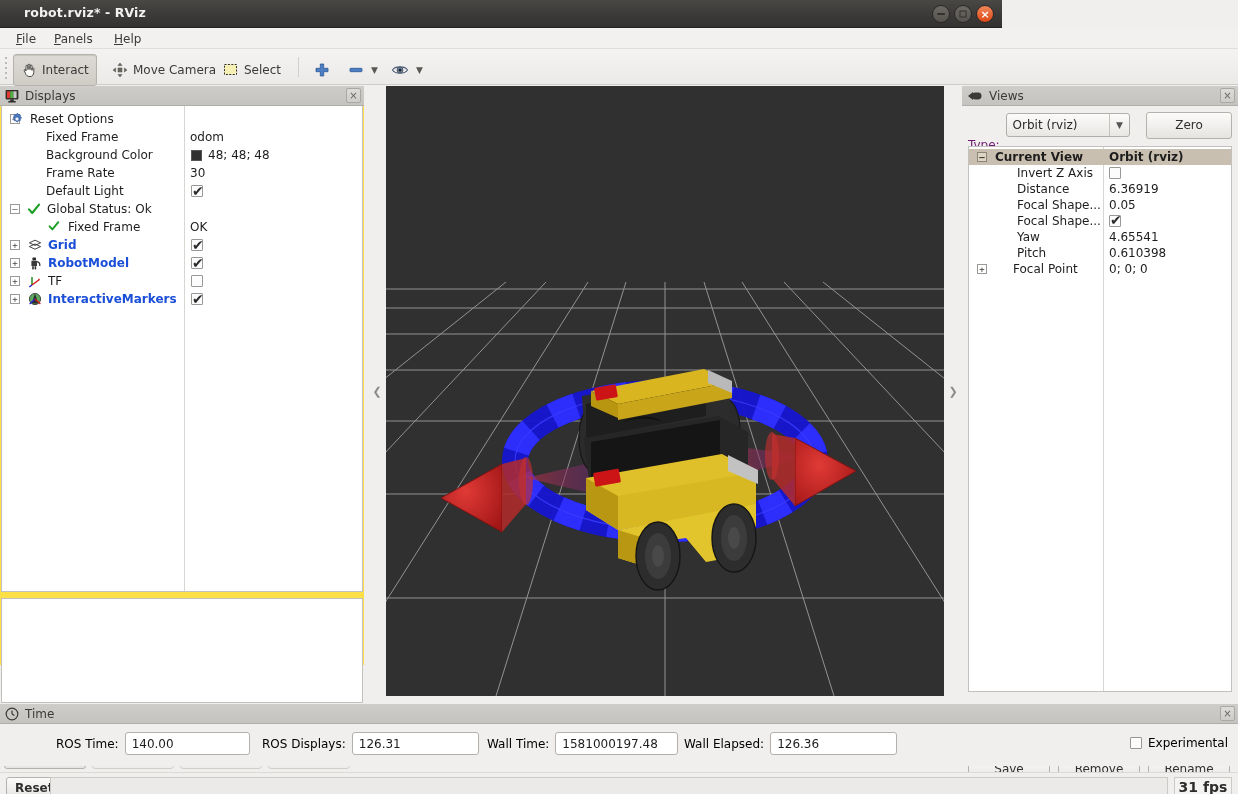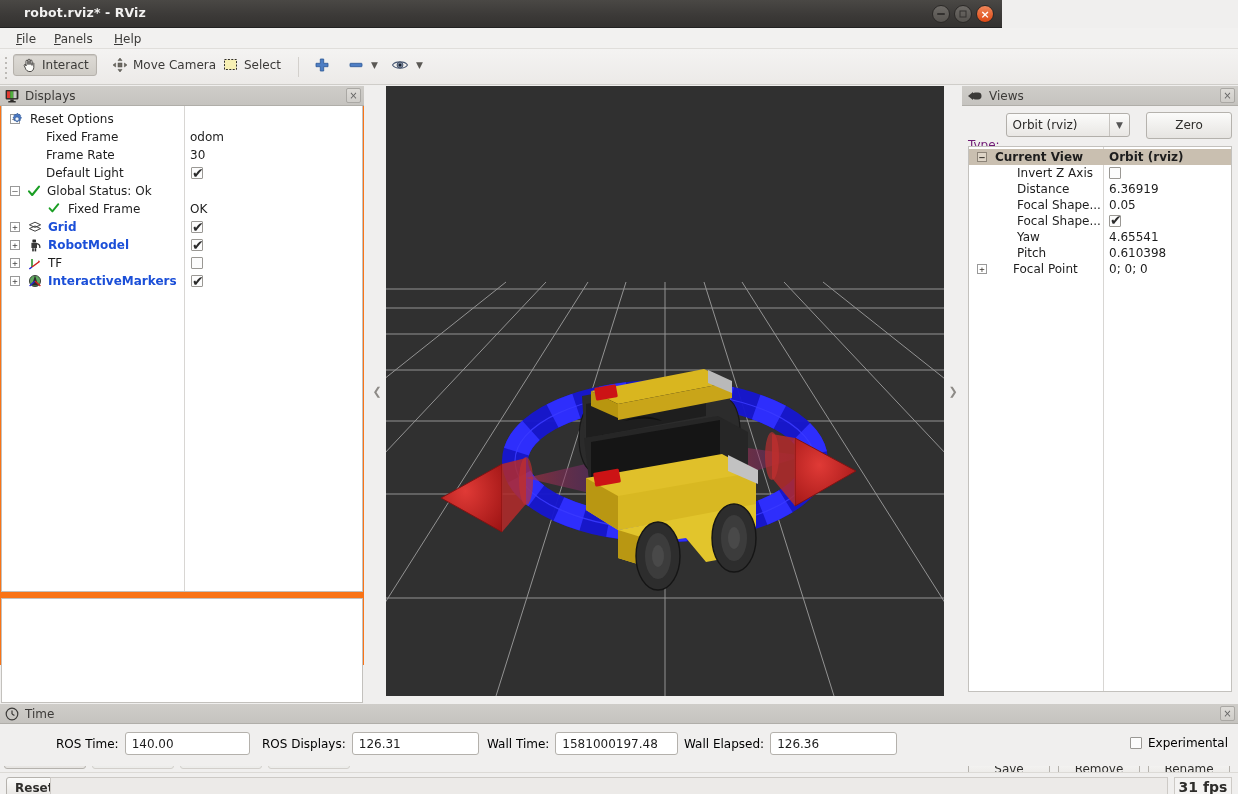--- a/index.html
+++ b/index.html
@@ -47,21 +47,21 @@
 
   
   .toolbar {
     position: absolute; left: 0; top: 49px; width: 1238px; height: 36px;
     background: linear-gradient(to bottom,#f4f3f2,#eceae8);
     border-bottom: 1px solid #cfcdc9;
   }
   .grip { position:absolute; left: 5px; top: 8px; width: 4px; height: 20px; }
   .grip i { display:block; width:2px; height:2px; background:#bdbab6; margin-bottom:3px; }
   .tbtn {
-    position: absolute; top: 5px; height: 22px;
+    position: absolute; top: 5px; height: 32px;
     display: flex; align-items: center; gap: 5px;
     padding: 0 7px; font-size: 12px; color: #3b3a38;
     border: 1px solid transparent; border-radius: 3px;
   }
   .tbtn.active {
     background: linear-gradient(to bottom,#dedbd6,#cfccc6);
     border: 1px solid #b6b2ac;
     box-shadow: inset 0 1px 1px rgba(0,0,0,.10);
   }
   .tsep { position:absolute; top: 8px; width:1px; height:20px; background:#d3d0cc; }
@@ -76,21 +76,21 @@
   .panel-x {
     position: absolute; right: 3px; top: 2px; width: 15px; height: 15px;
     border: 1px solid #aaa8a4; background: linear-gradient(to bottom,#dedcd8,#cfcdc9);
     color: #666; font-size: 10px; line-height: 13px; text-align: center;
     border-radius: 2px;
   }
 
   
   .displays {
     position: absolute; left: 0; top: 86px; width: 364px; height: 579px;
-    background: #f97316;
+    background: #fde047;
   }
   .disp-tree {
     position: absolute; left: 1px; top: 20px; width: 362px; height: 486px;
     background: #fff; border: 1px solid #c3c1bd; border-top: none; overflow: hidden;
   }
   .colsplit { position: absolute; left: 182px; top: 0; width: 1px; height: 100%;
               background: #d8d6d3; }
   .row { position: relative; height: 18px; font-size: 12px; color: #1d1d1d;
          line-height: 18px; white-space: nowrap; }
   .row .exp {
@@ -330,20 +330,25 @@
               <svg width="14" height="14" viewBox="0 0 14 14">
                 <path d="M7 1.4 l1 .2 .5 1.2 1.2-.4 .9 .9 -.5 1.2 1.1 .6 .1 1.2 -1.2 .6 .4 1.2 -.9 .9 -1.2-.4 -.6 1.2 -1.2 0 -.6-1.2 -1.2 .4 -.9-.9 .5-1.2 -1.1-.6 -.1-1.2 1.2-.6 -.4-1.2 .9-.9 1.2 .4 z" fill="#4b79c4" stroke="#2e5795" stroke-width="0.6"></path>
                 <circle cx="7" cy="7" r="2.1" fill="#eef3fb" stroke="#2e5795" stroke-width="0.7"></circle>
               </svg>
             </span>
             <span class="rlabel" style="left: 28px;">Reset Options</span>
           </div>
           <div class="row">
             <span class="rlabel" style="left: 44px;">Fixed Frame</span>
             <span class="rval">odom</span>
+          </div>
+          <div class="row">
+            <span class="rlabel" style="left: 44px;">Background Color</span>
+            <span class="swatch" style="background: rgb(48, 48, 48);"></span>
+            <span class="rval" style="left: 206px;">48; 48; 48</span>
           </div>
           <div class="row">
             <span class="rlabel" style="left: 44px;">Frame Rate</span>
             <span class="rval">30</span>
           </div>
           <div class="row">
             <span class="rlabel" style="left: 44px;">Default Light</span>
             <span class="cbox on"></span>
           </div>
           <div class="row">

